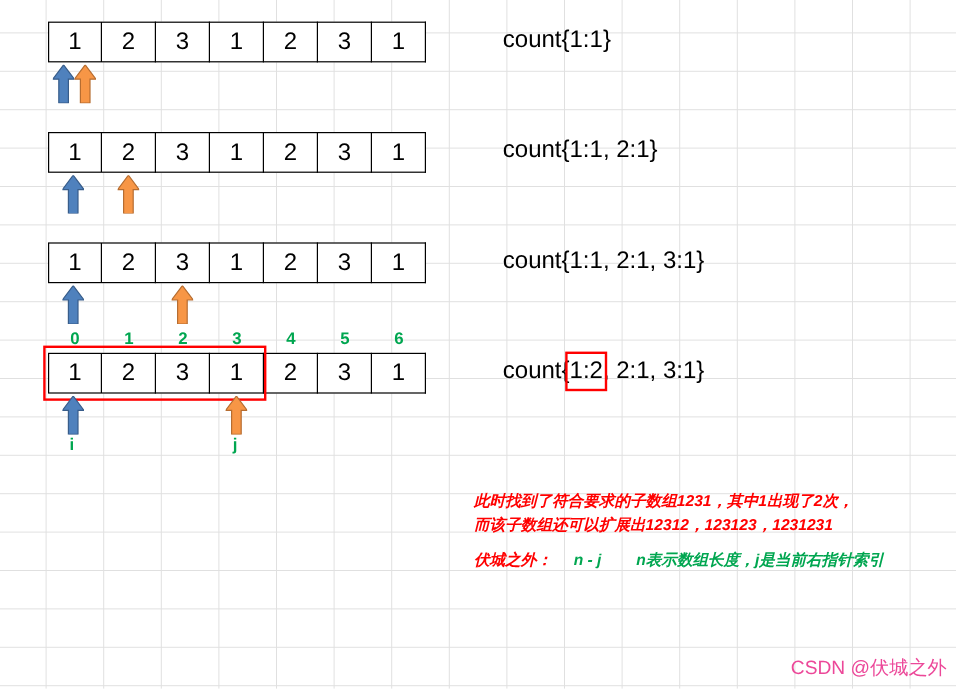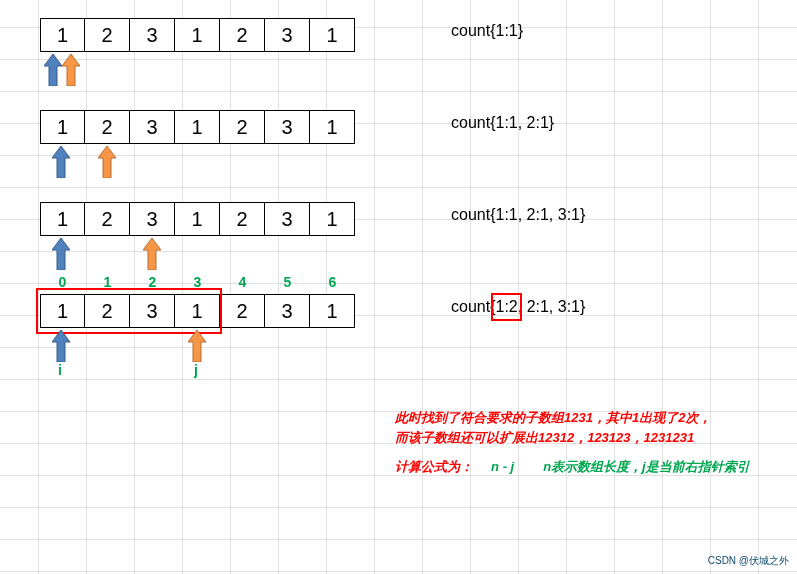--- a/index.html
+++ b/index.html
@@ -41,22 +41,22 @@
     height: 34px;
     border: 1px solid #000;
     display: flex;
     align-items: center;
     justify-content: center;
     font-size: 20px;
     background: #fff;
   }
   .cell + .cell { border-left: none; }
   .count-label {
-    margin-left: 96px;
-    font-size: 16px;
+    margin-left: 64px;
+    font-size: 20px;
     padding-top: 4px;
     display: flex;
     align-items: center;
   }
   .hl-box {
     position: absolute;
     border: 2px solid #ff0000;
     pointer-events: none;
   }
   .arrow {
@@ -96,22 +96,22 @@
     font-style: italic;
   }
   .red-text { color: #ff0000; }
   .green-text { color: #00a650; }
   .formula-line { margin-top: 10px; }
   .conclusion { margin-top: 14px; }
   .watermark {
     position: absolute;
     right: 8px;
     bottom: 6px;
-    font-size: 10px;
-    color: #0c4a6e;
+    font-size: 16px;
+    color: #ec4899;
   }
   .count-hl {
     position: relative;
     display: inline-block;
   }
   .count-hl-box {
     position: absolute;
     border: 2px solid #ff0000;
     pointer-events: none;
   }
@@ -232,21 +232,21 @@
       <span>, 2:1, 3:1}</span>
     </div>
   </div>
 
 </div>
 
 <div class="annotations">
   <div class="red-text">此时找到了符合要求的子数组1231，其中1出现了2次，</div>
   <div class="red-text">而该子数组还可以扩展出12312，123123，1231231</div>
   <div class="formula-line">
-    <span class="red-text">计算公式为：</span>
+    <span class="red-text">伏城之外：</span>
     <span>&nbsp;&nbsp;&nbsp;</span>
     <span class="green-text">n - j</span>
     <span>&nbsp;&nbsp;&nbsp;&nbsp;&nbsp;&nbsp;</span>
     <span class="green-text">n表示数组长度，j是当前右指针索引</span>
   </div>
 </div>
 
 <div class="watermark">CSDN @伏城之外</div>
 
 </body></html>

